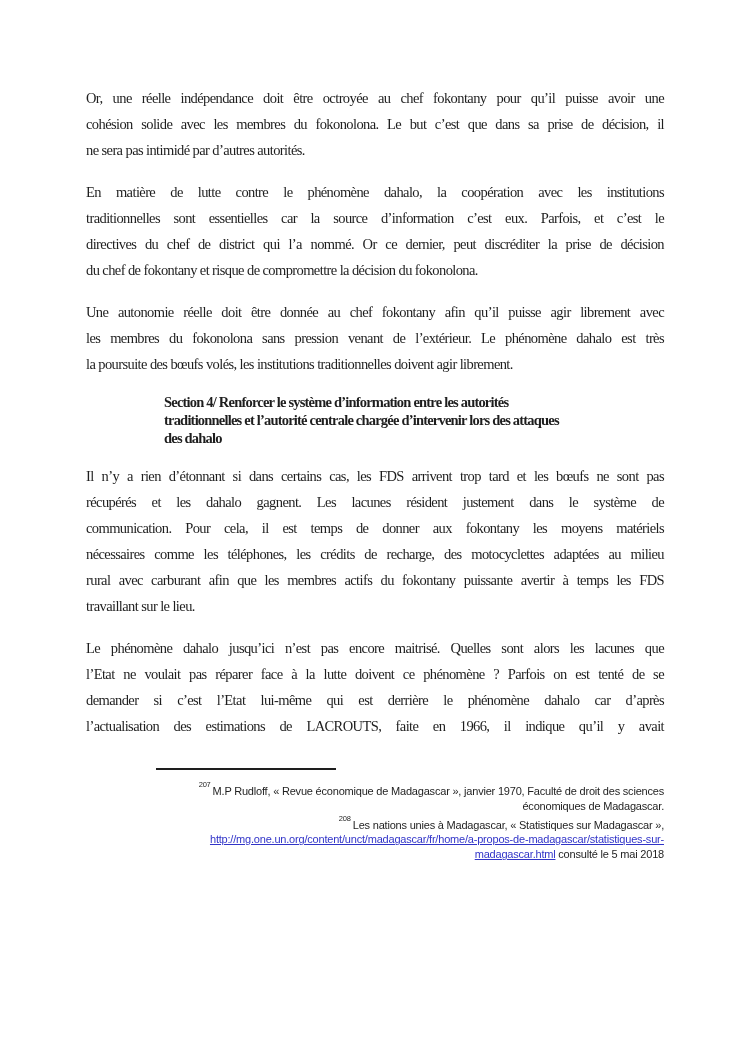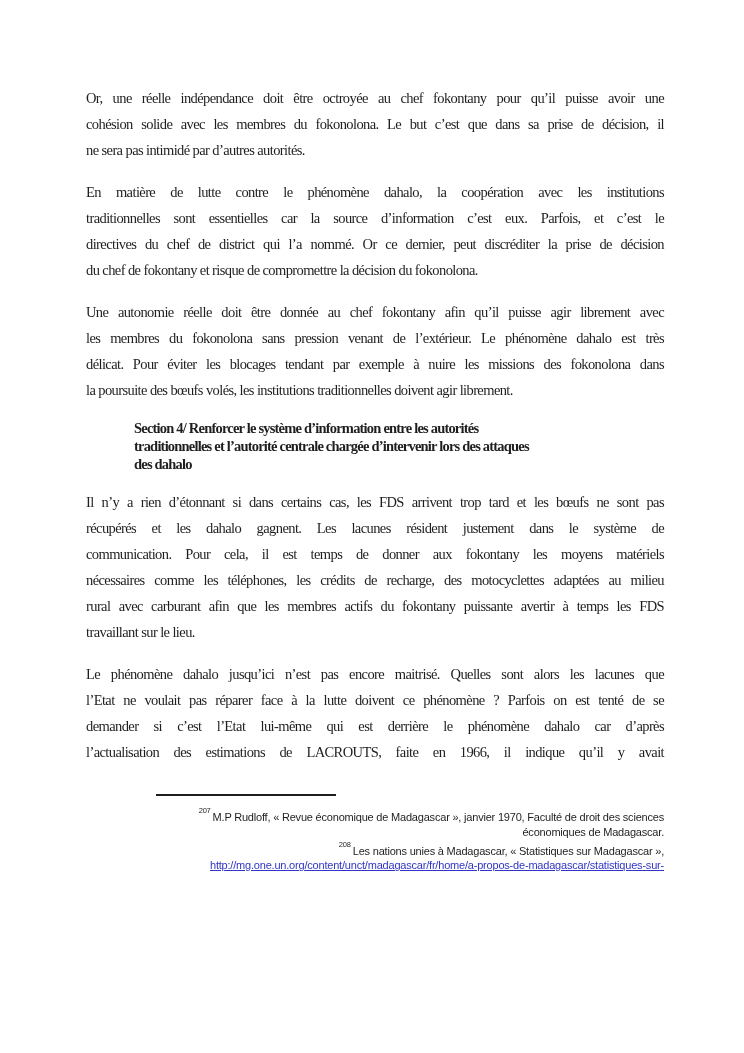--- a/index.html
+++ b/index.html
@@ -25,21 +25,21 @@
     text-align: justify;
     text-align-last: justify;
   }
   .ln.left { text-align-last: left; }
   .heading {
     margin: 4px 0 16px 0;
     font-weight: bold;
     font-size: 14.5px;
     letter-spacing: -0.8px;
   }
-  .hln { line-height: 18px; white-space: nowrap; margin-left: 48px; text-align: left; }
+  .hln { line-height: 18px; white-space: nowrap; margin-left: 78px; text-align: left; }
   .hln.first { }
   .fnref {
     font-size: 9.5px;
     letter-spacing: 0;
     position: relative;
     top: -5px;
   }
   .fnsep {
     width: 180px;
     height: 0;
@@ -85,21 +85,20 @@
     <div class="para">
       <div class="ln">En matière de lutte contre le phénomène dahalo, la coopération avec les institutions</div>
       <div class="ln">traditionnelles sont essentielles car la source d’information c’est eux. Parfois, et c’est le</div>
       <div class="ln">directives du chef de district qui l’a nommé. Or ce dernier, peut discréditer la prise de décision</div>
       <div class="ln left">du chef de fokontany et risque de compromettre la décision du fokonolona.</div>
     </div>
 
     <div class="para">
       <div class="ln">Une autonomie réelle doit être donnée au chef  fokontany afin qu’il puisse agir librement avec</div>
       <div class="ln">les membres du fokonolona sans pression venant de l’extérieur. Le phénomène dahalo est très</div>
-      <div class="ln">délicat. Pour éviter les blocages tendant par exemple à nuire les missions des fokonolona dans</div>
       <div class="ln left">la poursuite des bœufs volés, les institutions traditionnelles doivent agir librement.</div>
     </div>
 
     <div class="heading">
       <div class="hln first">Section 4/ Renforcer le système d’information entre les autorités</div>
       <div class="hln">traditionnelles et l’autorité centrale chargée d’intervenir lors des attaques</div>
       <div class="hln">des dahalo</div>
     </div>
 
     <div class="para">

